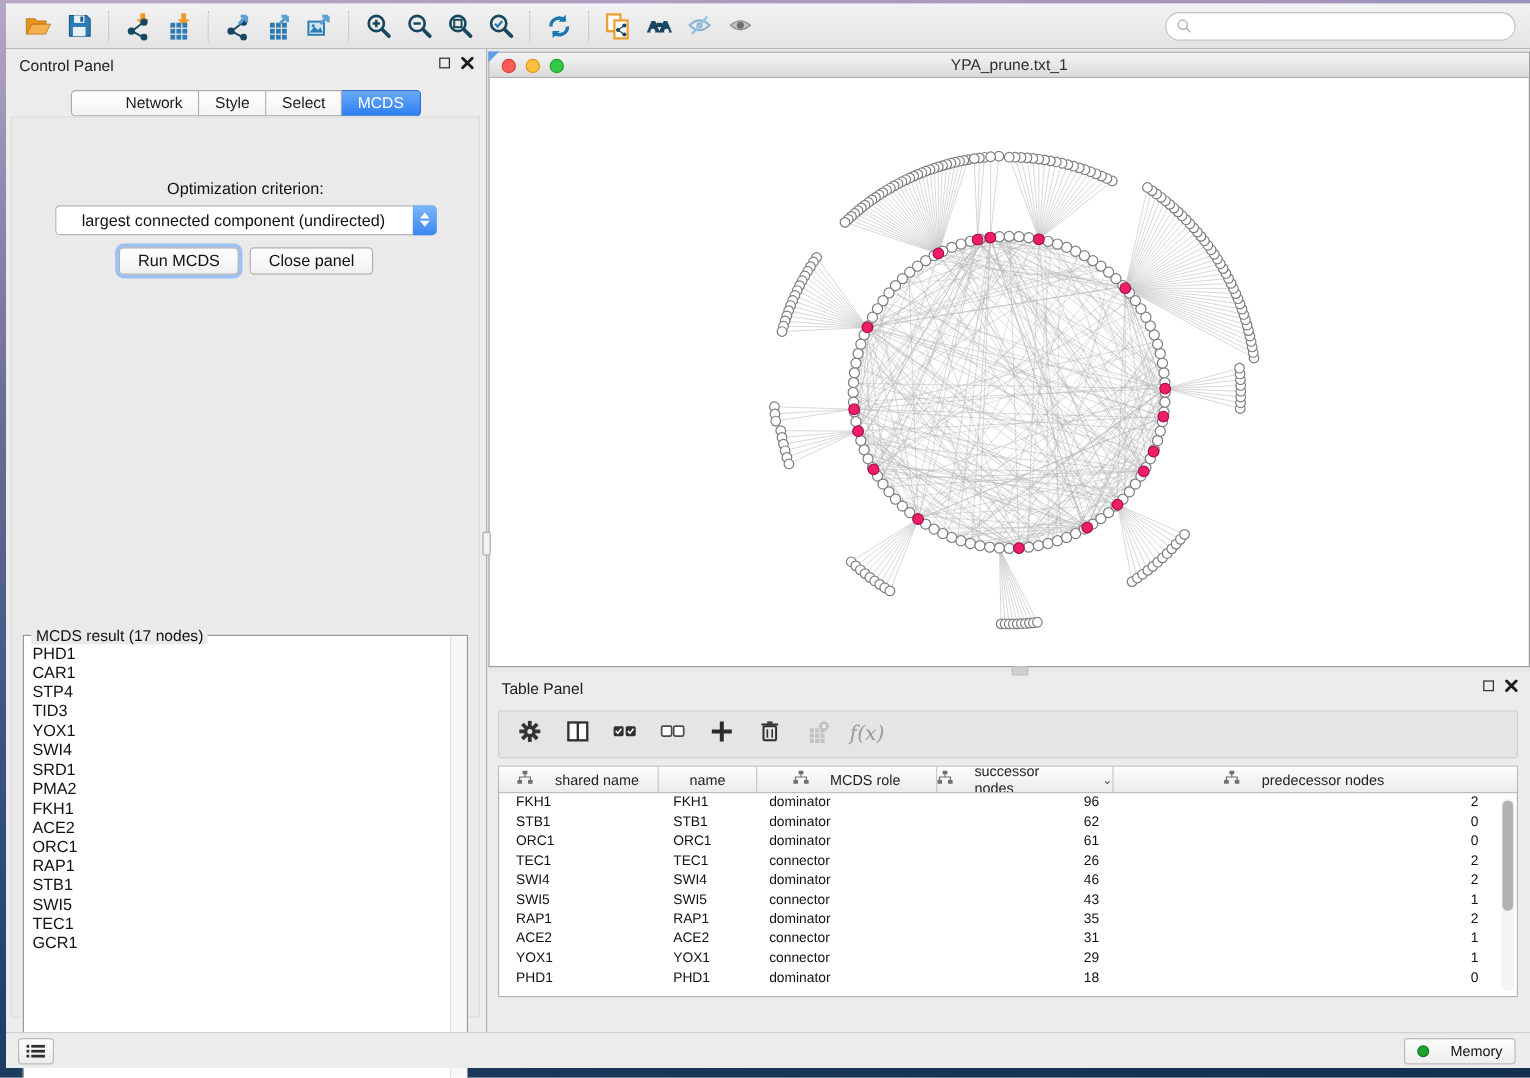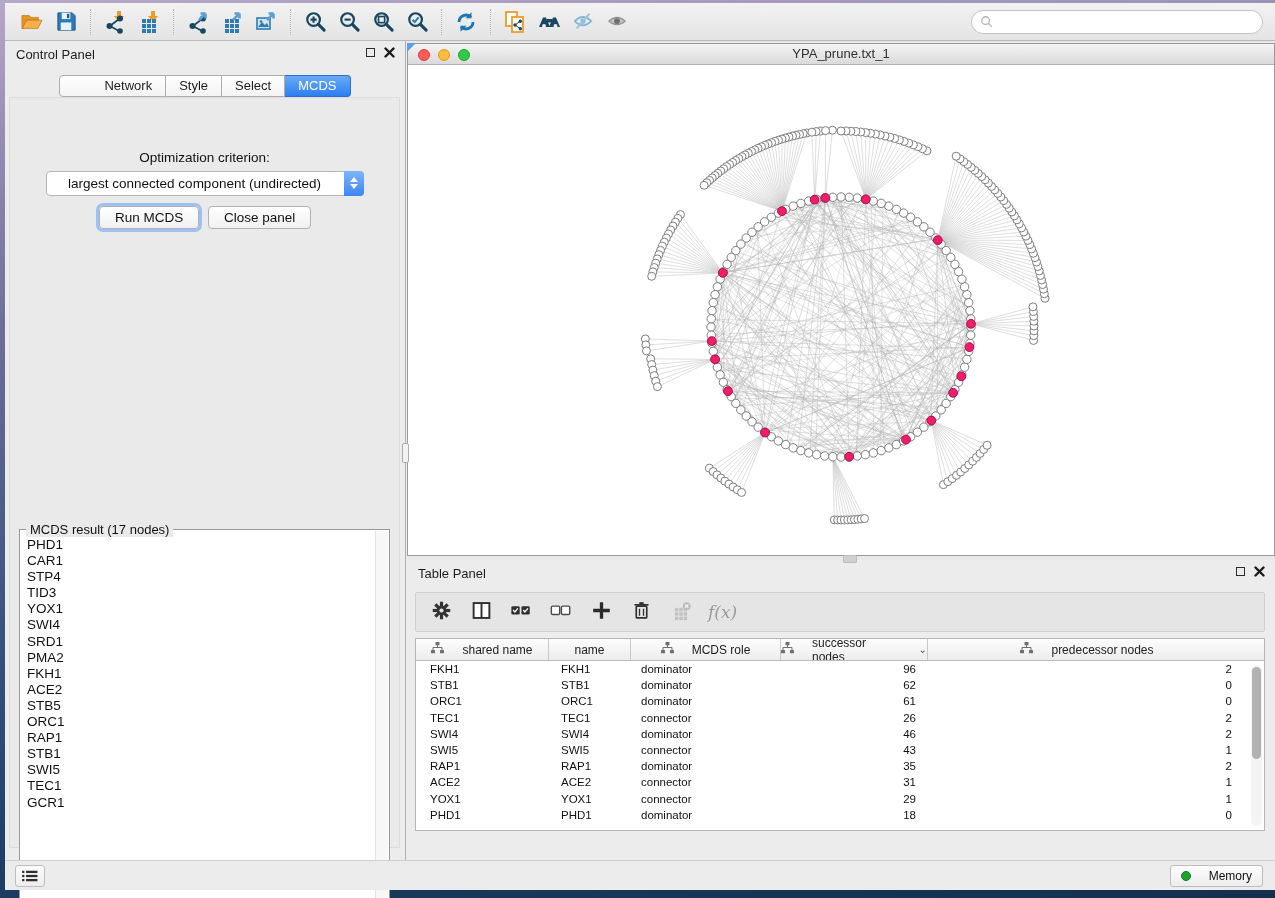--- a/index.html
+++ b/index.html
@@ -340,21 +340,20 @@
               <li>PHD1</li>
               <li>CAR1</li>
               <li>STP4</li>
               <li>TID3</li>
               <li>YOX1</li>
               <li>SWI4</li>
               <li>SRD1</li>
               <li>PMA2</li>
               <li>FKH1</li>
               <li>ACE2</li>
-              <li>STB5</li>
               <li>ORC1</li>
               <li>RAP1</li>
               <li>STB1</li>
               <li>SWI5</li>
               <li>TEC1</li>
               <li>GCR1</li>
             </ul>
         <div id="result-scroll"></div>
       </div>
     </div>

